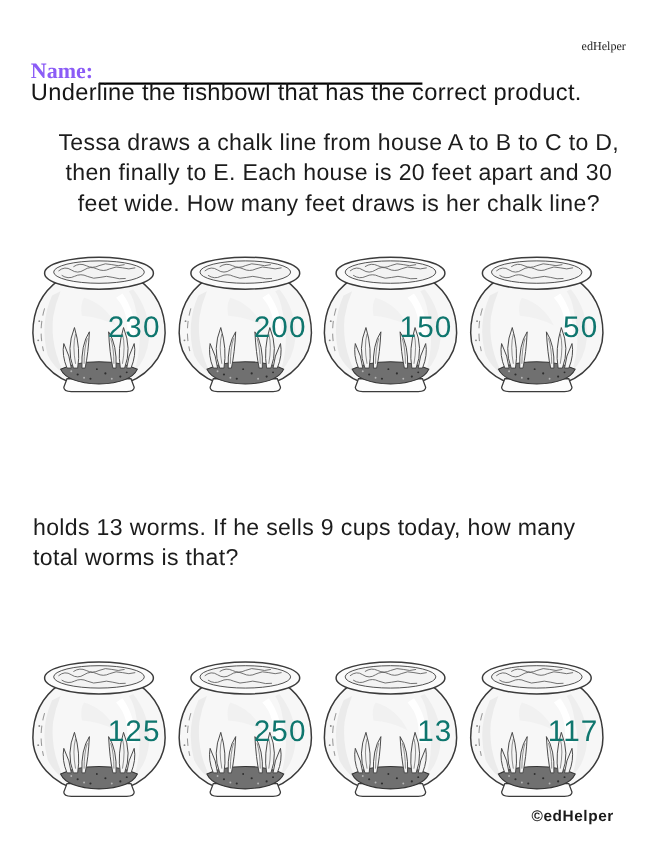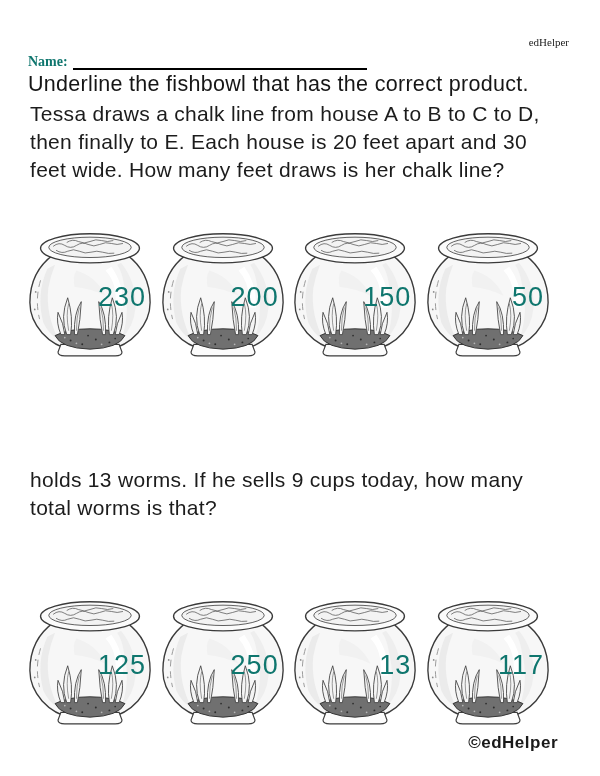--- a/index.html
+++ b/index.html
@@ -15,54 +15,54 @@
     position:absolute;top:36px;right:31px;
     font-family:"Liberation Serif", serif;
     font-size:11px;color:#222;
   }
   .name-row{
     position:absolute;top:54px;left:28px;
     display:flex;align-items:flex-end;
   }
   .name-label{
     font-family:"Liberation Serif", serif;
-    font-weight:bold;font-size:14px;color:#0f766e;
+    font-weight:bold;font-size:20px;color:#8b5cf6;
   }
   .name-blank{
     display:inline-block;
     width:294px;height:14px;
     margin-left:5px;
     border-bottom:2px solid #000;
   }
   .instruction{
     position:absolute;top:72px;left:28px;width:560px;
     font-size:21.5px;letter-spacing:0.3px;color:#161616;
   }
   .problem{
     position:absolute;left:30px;width:556px;
     font-size:21px;line-height:28px;letter-spacing:0.3px;color:#1c1c1c;
   }
-  .problem-1{top:100px;}
+  .problem-1{top:116px;text-align:center;}
   .problem-2{top:466px;}
   .bowl-row{
     position:absolute;left:26px;width:526px;height:140px;
     display:flex;justify-content:space-between;
   }
   .bowl-row-1{top:222px;}
   .bowl-row-2{top:590px;}
   .fishbowl{position:relative;width:128px;height:138px;}
   .fishbowl svg{display:block;width:128px;height:137px;}
   .bowl-number{
     position:absolute;left:0;top:60px;width:120px;
     text-align:right;
     font-size:27px;letter-spacing:1px;color:#0f766e;
   }
   .footer{
     position:absolute;top:733px;right:42px;
-    font-size:17px;font-weight:bold;letter-spacing:0.5px;color:#1a1a1a;
+    font-size:14px;font-weight:bold;letter-spacing:0.5px;color:#1a1a1a;
   }
   .defs-holder{position:absolute;width:0;height:0;overflow:hidden;}
 </style>
 </head>
 <body>
 
 <svg class="defs-holder" aria-hidden="true">
   <defs>
     <g id="bowl-art">
 

